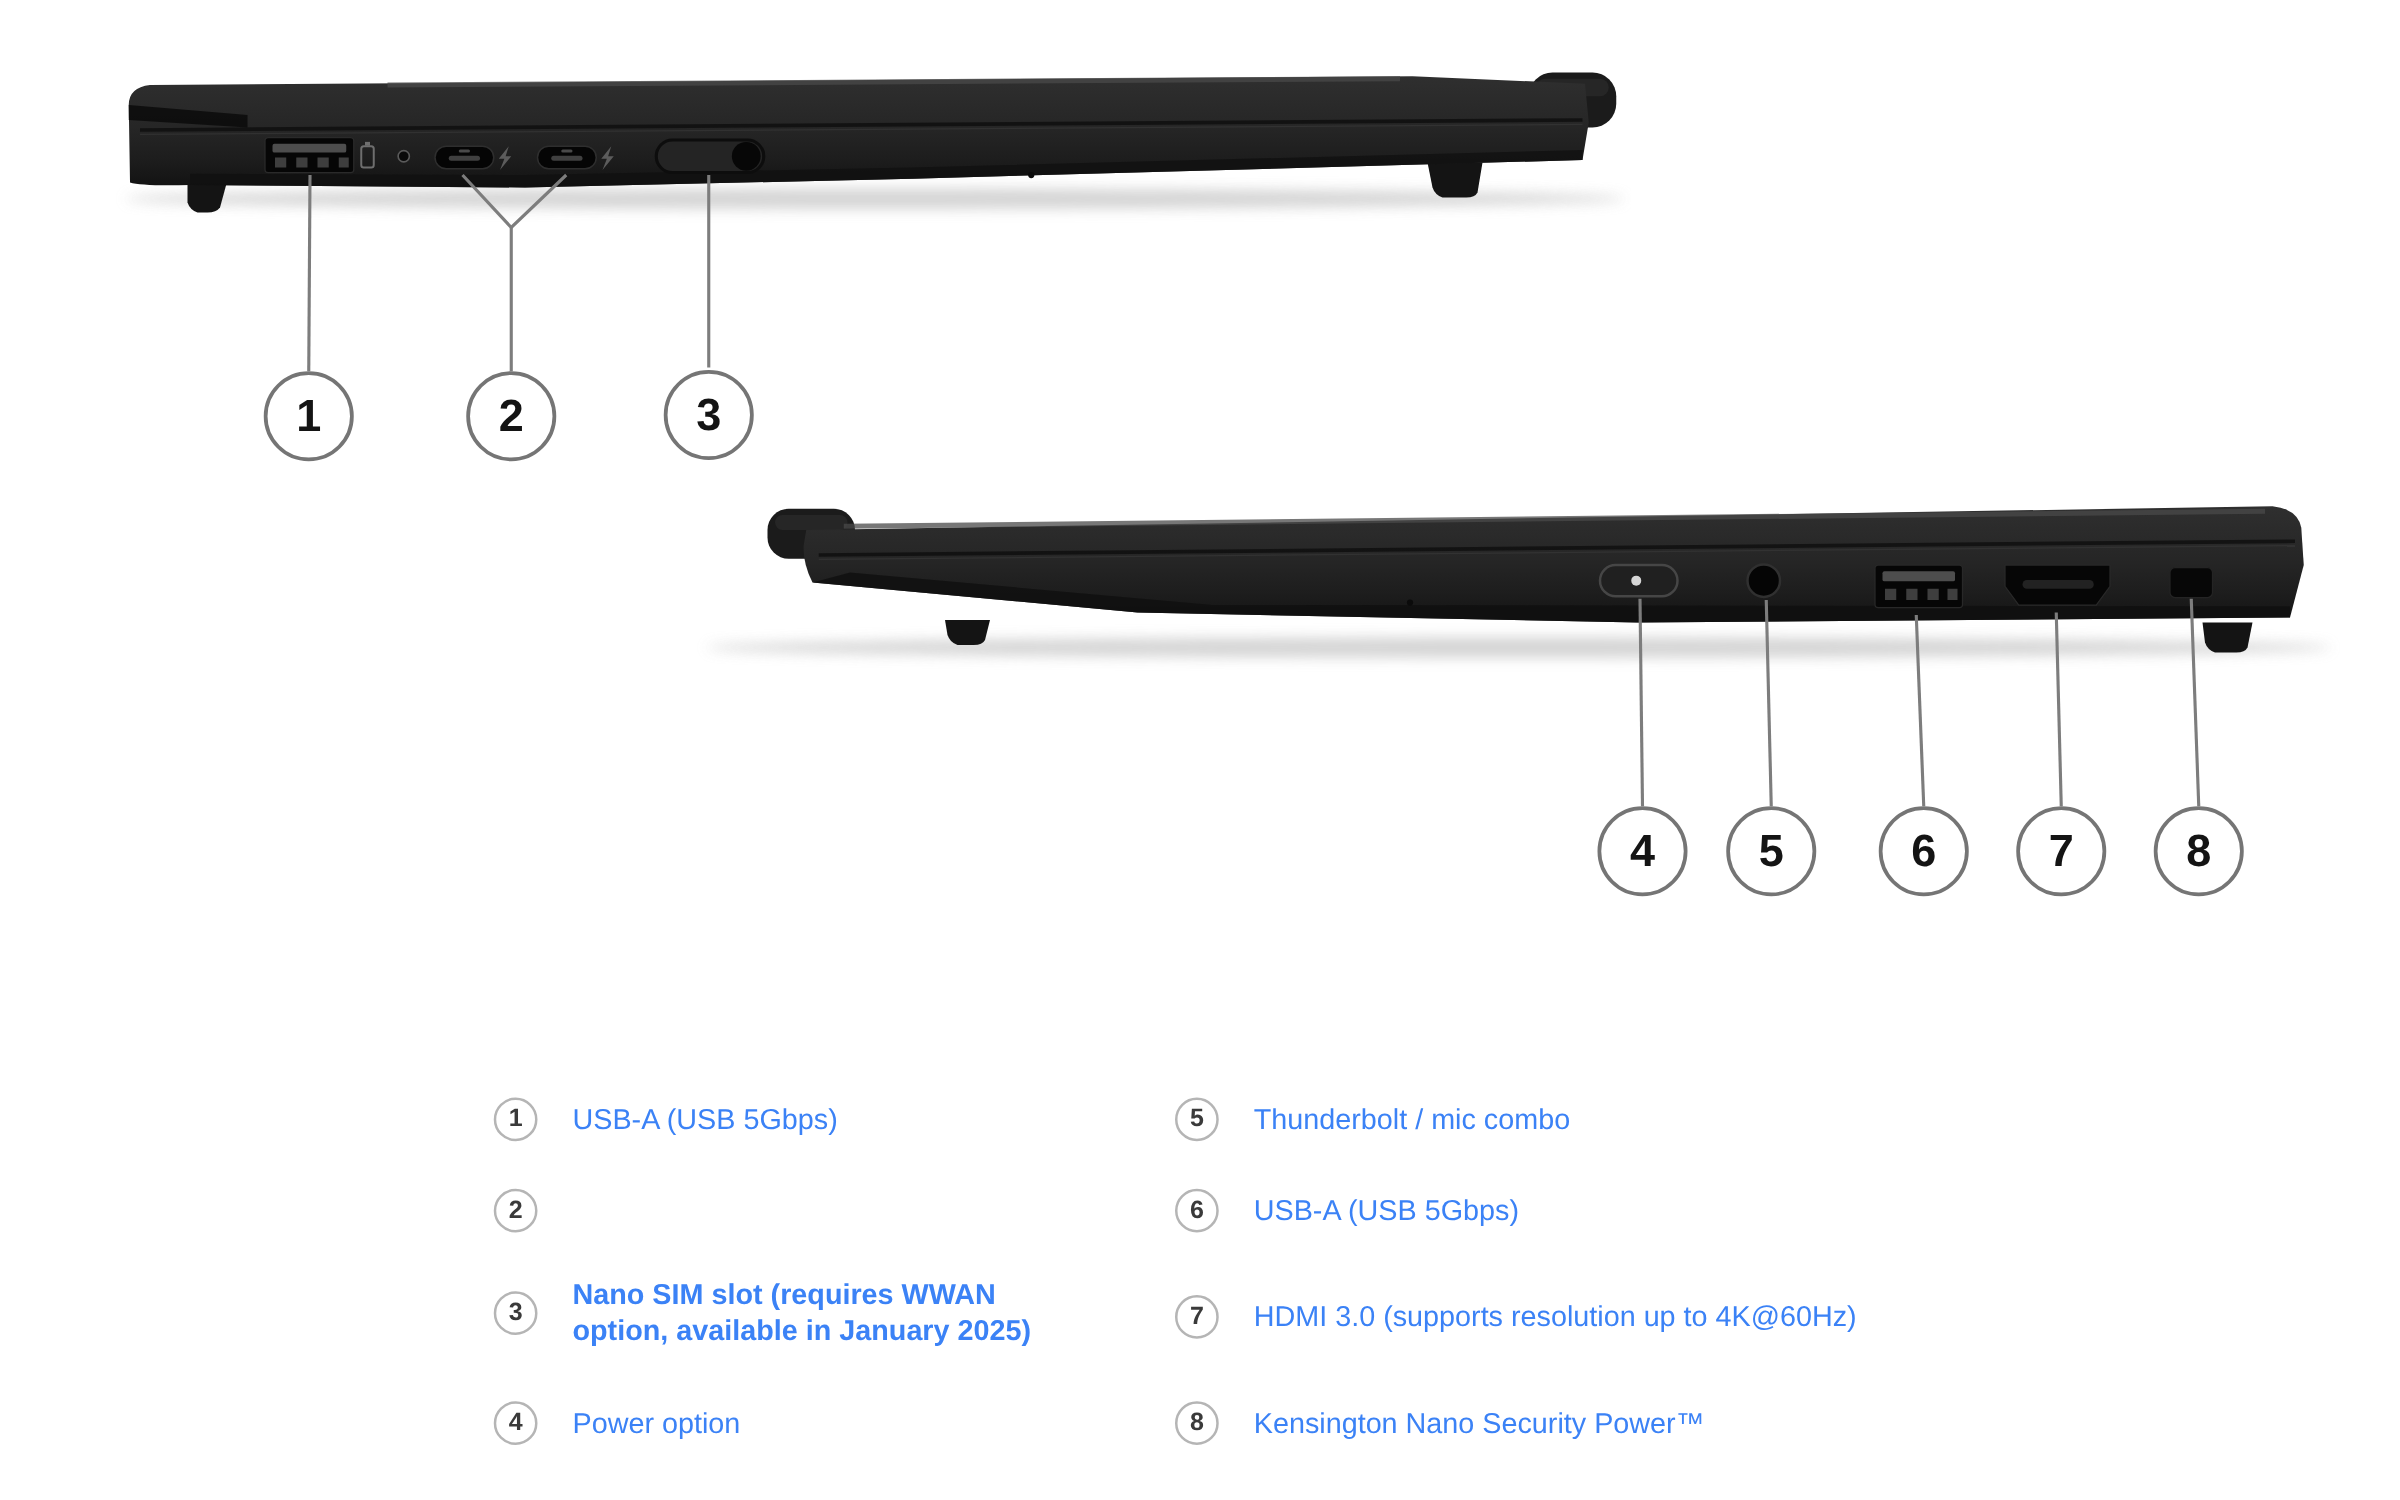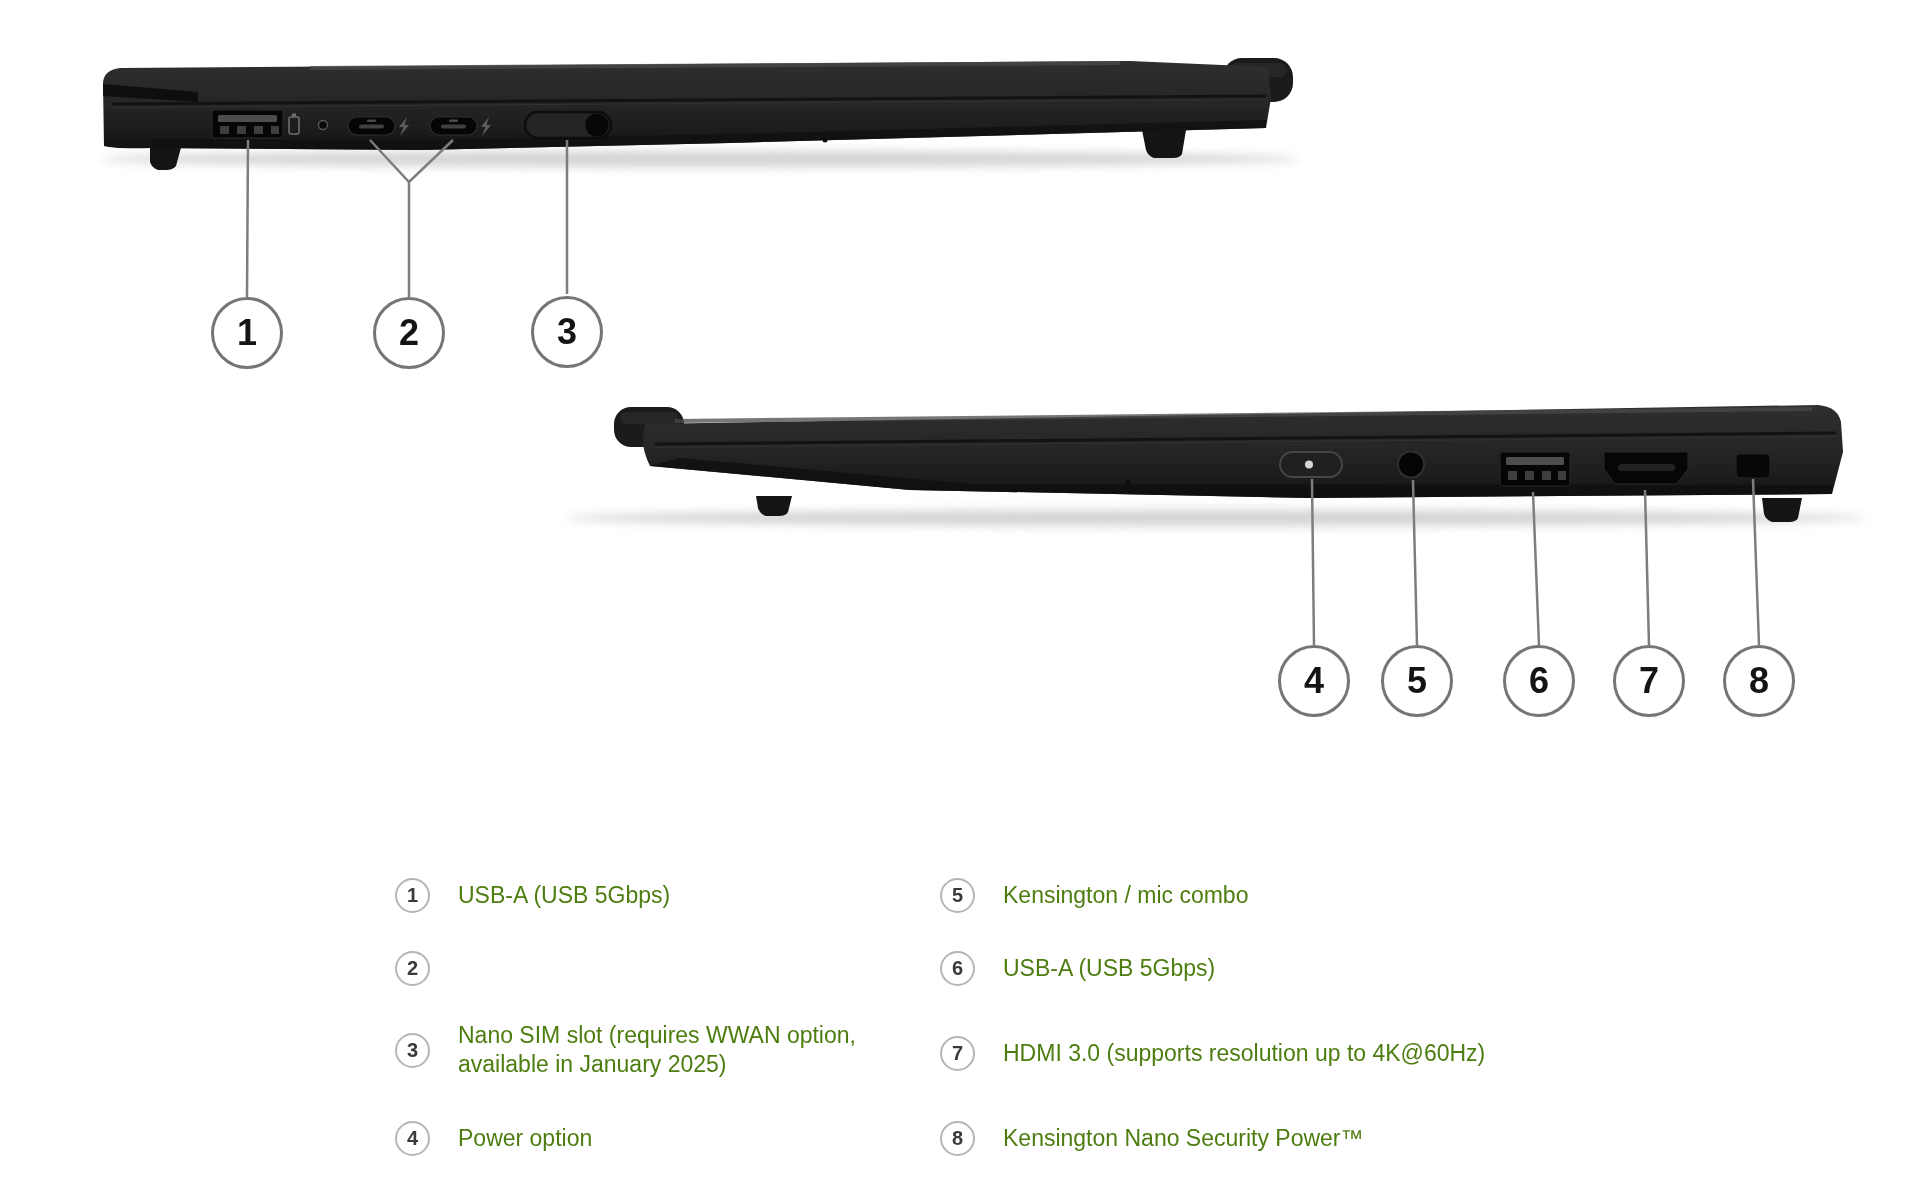--- a/index.html
+++ b/index.html
@@ -25,23 +25,23 @@
   .legend-item{
     position:absolute;display:flex;align-items:center;column-gap:28px;
   }
   .legend-num{
     flex-shrink:0;width:35px;height:35px;border-radius:50%;
     background:#ffffff;border:2px solid #b5b5b5;box-sizing:border-box;
     display:flex;align-items:center;justify-content:center;
     font-size:20px;font-weight:700;color:#3a3a3a;
   }
   .legend-label{
-    font-size:23px;line-height:29px;color:#4d7c0f;white-space:nowrap;
-  }
-  .legend-label.wrap{white-space:normal;width:400px;}
+    font-size:23px;line-height:29px;color:#3b82f6;white-space:nowrap;
+  }
+  .legend-label.wrap{white-space:normal;width:400px;font-weight:bold;}
 
   .col-left{left:395px;}
   .col-right{left:940px;}
   .row-1{top:878px;}
   .row-2{top:951px;}
   .row-3l{top:1021px;}
   .row-3r{top:1036px;}
   .row-4{top:1121px;}
 </style>
 </head>
@@ -209,21 +209,21 @@
     <span class="legend-num">3</span>
     <span class="legend-label wrap">Nano SIM slot (requires WWAN option, available in January 2025)</span>
   </div>
   <div class="legend-item col-left row-4">
     <span class="legend-num">4</span>
     <span class="legend-label">Power option</span>
   </div>
 
   <div class="legend-item col-right row-1">
     <span class="legend-num">5</span>
-    <span class="legend-label">Kensington / mic combo</span>
+    <span class="legend-label">Thunderbolt / mic combo</span>
   </div>
   <div class="legend-item col-right row-2">
     <span class="legend-num">6</span>
     <span class="legend-label">USB-A (USB 5Gbps)</span>
   </div>
   <div class="legend-item col-right row-3r">
     <span class="legend-num">7</span>
     <span class="legend-label">HDMI 3.0 (supports resolution up to 4K@60Hz)</span>
   </div>
   <div class="legend-item col-right row-4">

